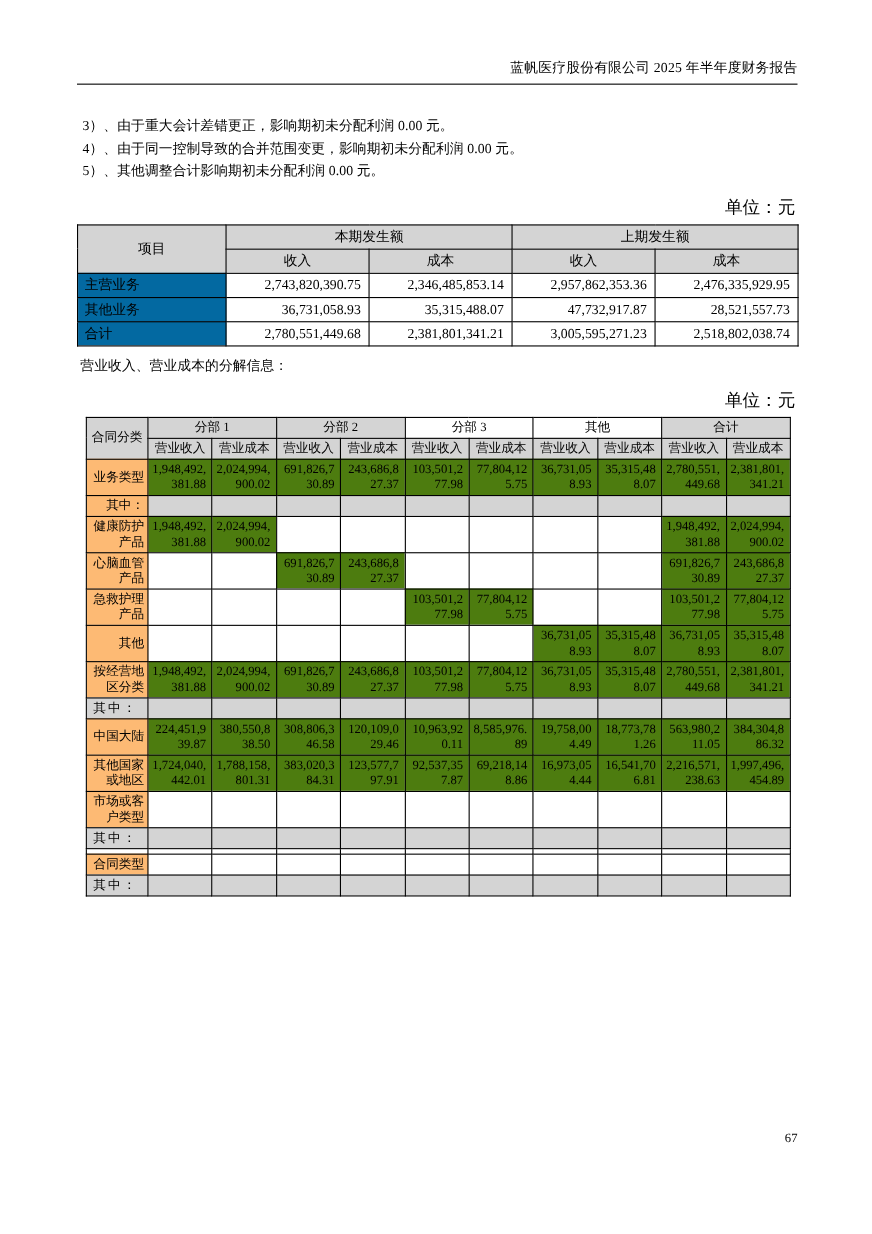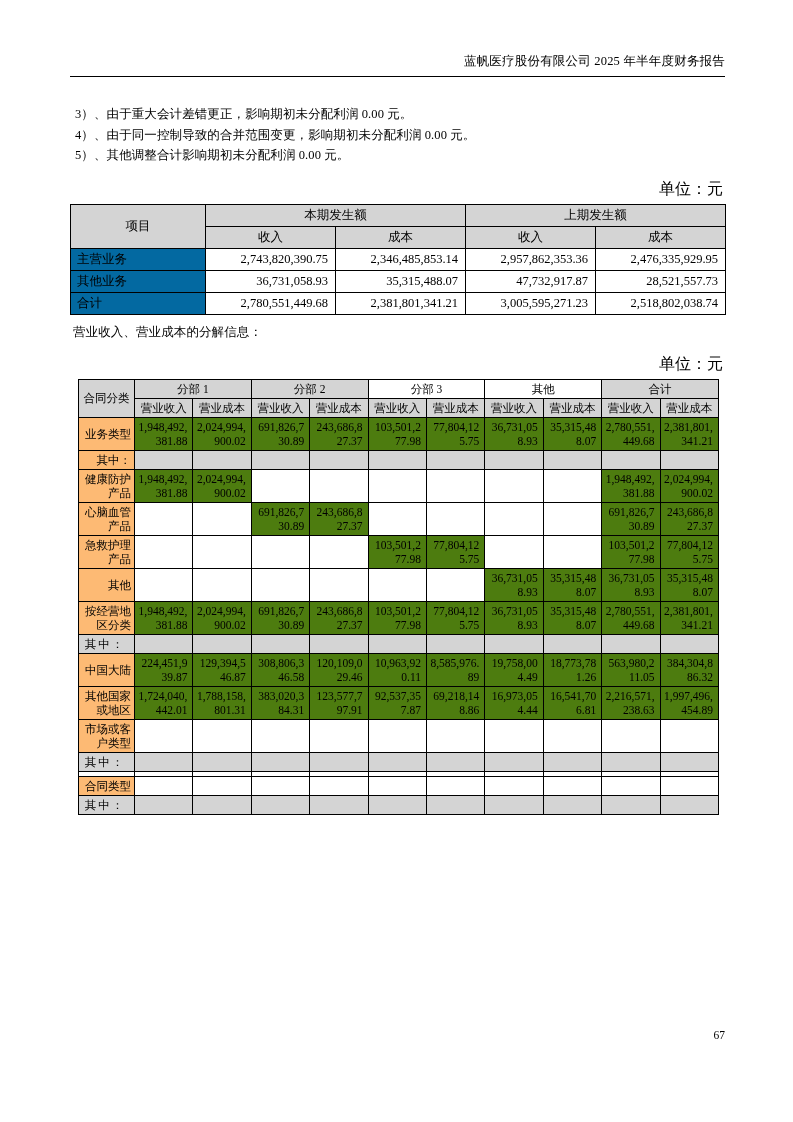--- a/index.html
+++ b/index.html
@@ -360,21 +360,21 @@
             <td class="blankg"></td>
             <td class="blankg"></td>
             <td class="blankg"></td>
             <td class="blankg"></td>
             <td class="blankg"></td>
             <td class="blankg"></td>
           </tr>
           <tr>
             <td class="lbl">中国大陆</td>
             <td class="num">224,451,939.87</td>
-            <td class="num">129,394,546.87</td>
+            <td class="num">380,550,838.50</td>
             <td class="num">308,806,346.58</td>
             <td class="num">120,109,029.46</td>
             <td class="num">10,963,920.11</td>
             <td class="num">8,585,976.89</td>
             <td class="num">19,758,004.49</td>
             <td class="num">18,773,781.26</td>
             <td class="num">563,980,211.05</td>
             <td class="num">384,304,886.32</td>
           </tr>
           <tr>

